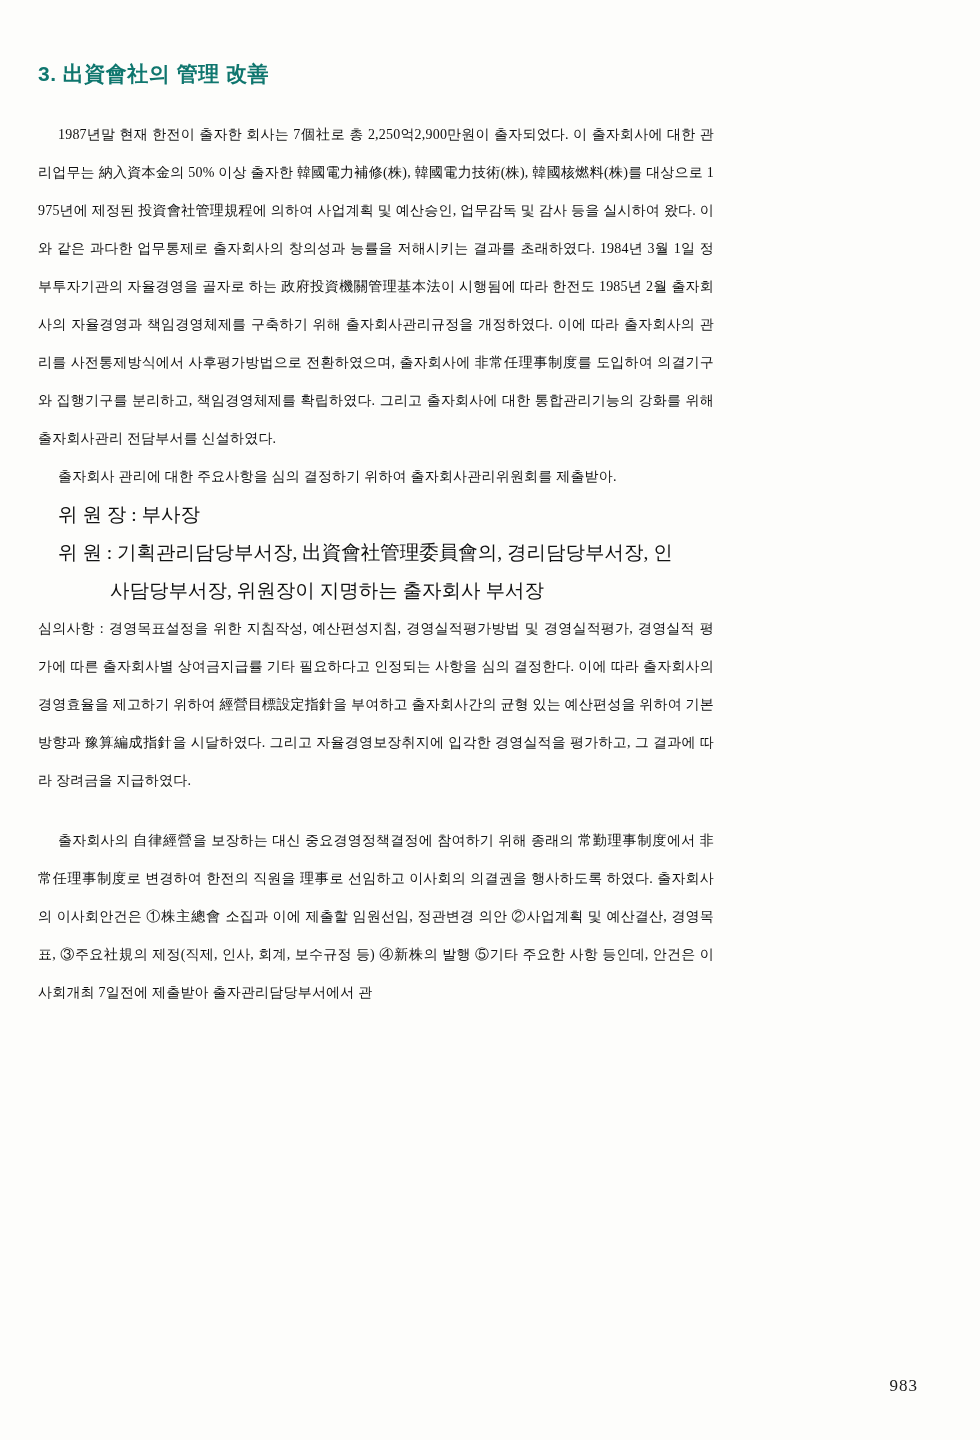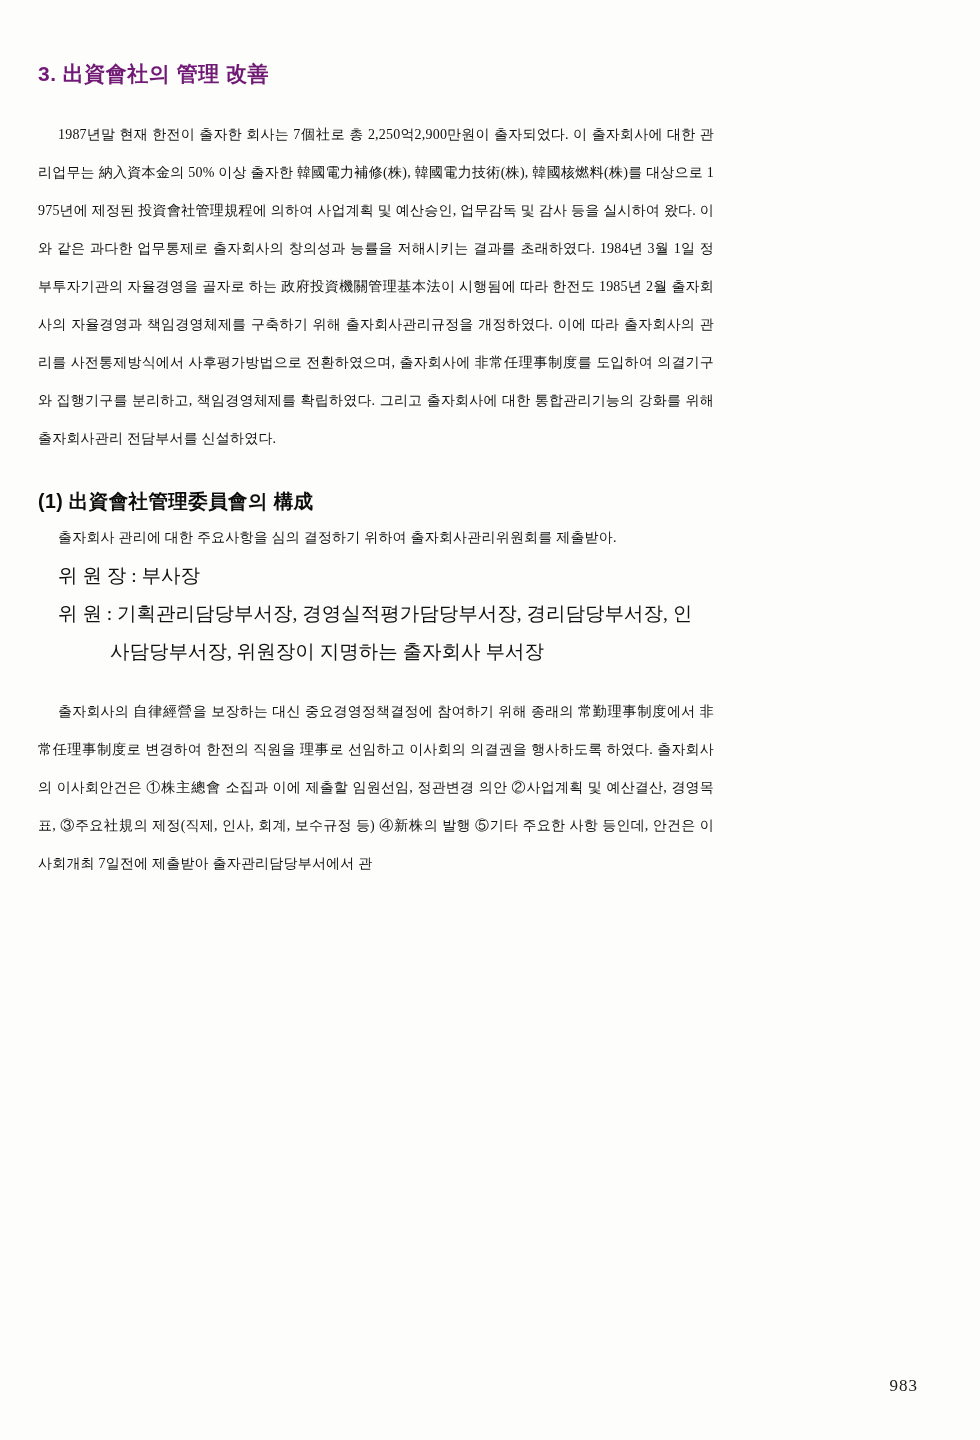--- a/index.html
+++ b/index.html
@@ -22,21 +22,21 @@
     top: 60px;
     width: 676px;
   }
   h1.section-title {
     font-family: "Liberation Sans", "DejaVu Sans", sans-serif;
     font-size: 21px;
     font-weight: bold;
     letter-spacing: 0.5px;
     margin: 0 0 28px 0;
     padding: 0;
-    color: #701a75;
+    color: #0f766e;
   }
   p.body-par {
     font-size: 14px;
     line-height: 38px;
     margin: 0 0 0 0;
     text-align: justify;
     text-justify: inter-character;
     word-break: break-all;
     letter-spacing: 0.2px;
     text-indent: 20px;
@@ -83,36 +83,36 @@
 </head>
 <body>
 
 <div class="page">
   <div class="content">
 
     <h1 class="section-title">3. 出資會社의 管理 改善</h1>
 
     <p class="body-par">1987년말 현재 한전이 출자한 회사는 7個社로 총 2,250억2,900만원이 출자되었다. 이 출자회사에 대한 관리업무는 納入資本金의 50% 이상 출자한 韓國電力補修(株), 韓國電力技術(株), 韓國核燃料(株)를 대상으로 1975년에 제정된 投資會社管理規程에 의하여 사업계획 및 예산승인, 업무감독 및 감사 등을 실시하여 왔다. 이와 같은 과다한 업무통제로 출자회사의 창의성과 능률을 저해시키는 결과를 초래하였다. 1984년 3월 1일 정부투자기관의 자율경영을 골자로 하는 政府投資機關管理基本法이 시행됨에 따라 한전도 1985년 2월 출자회사의 자율경영과 책임경영체제를 구축하기 위해 출자회사관리규정을 개정하였다. 이에 따라 출자회사의 관리를 사전통제방식에서 사후평가방법으로 전환하였으며, 출자회사에 非常任理事制度를 도입하여 의결기구와 집행기구를 분리하고, 책임경영체제를 확립하였다. 그리고 출자회사에 대한 통합관리기능의 강화를 위해 출자회사관리 전담부서를 신설하였다.</p>
 
-    <h2 class="sub-title">(1) 出資會社管理委員會의 構成</h2>
 
     <p class="body-par">출자회사 관리에 대한 주요사항을 심의 결정하기 위하여 출자회사관리위원회를 제출받아.</p>
 
     <div class="list-block">
       <div class="list-row hang-1">
         <span class="lbl">위 원 장 : 부사장</span>
       </div>
       <div class="list-row hang-1">
-        <span class="lbl">위     원 : 기획관리담당부서장, 경영실적평가담당부서장, 경리담당부서장, 인</span>
+        <span class="lbl">위     원 : 기획관리담당부서장, 出資會社管理委員會의, 경리담당부서장, 인</span>
       </div>
       <div class="list-row hang-2">
         <span class="lbl">사담당부서장, 위원장이 지명하는 출자회사 부서장</span>
       </div>
     </div>
 
+    <p class="body-par" style="text-indent:0;">심의사항 : 경영목표설정을 위한 지침작성, 예산편성지침, 경영실적평가방법 및 경영실적평가, 경영실적 평가에 따른 출자회사별 상여금지급률 기타 필요하다고 인정되는 사항을 심의 결정한다. 이에 따라 출자회사의 경영효율을 제고하기 위하여 經營目標設定指針을 부여하고 출자회사간의 균형 있는 예산편성을 위하여 기본방향과 豫算編成指針을 시달하였다. 그리고 자율경영보장취지에 입각한 경영실적을 평가하고, 그 결과에 따라 장려금을 지급하였다.</p>
 
     <div class="spacer-m"></div>
 
 
     <p class="body-par">출자회사의 自律經營을 보장하는 대신 중요경영정책결정에 참여하기 위해 종래의 常勤理事制度에서 非常任理事制度로 변경하여 한전의 직원을 理事로 선임하고 이사회의 의결권을 행사하도록 하였다. 출자회사의 이사회안건은 ①株主總會 소집과 이에 제출할 임원선임, 정관변경 의안 ②사업계획 및 예산결산, 경영목표, ③주요社規의 제정(직제, 인사, 회계, 보수규정 등) ④新株의 발행 ⑤기타 주요한 사항 등인데, 안건은 이사회개최 7일전에 제출받아 출자관리담당부서에서 관</p>
 
   </div>
 
   <div class="page-number">983</div>
 </div>

